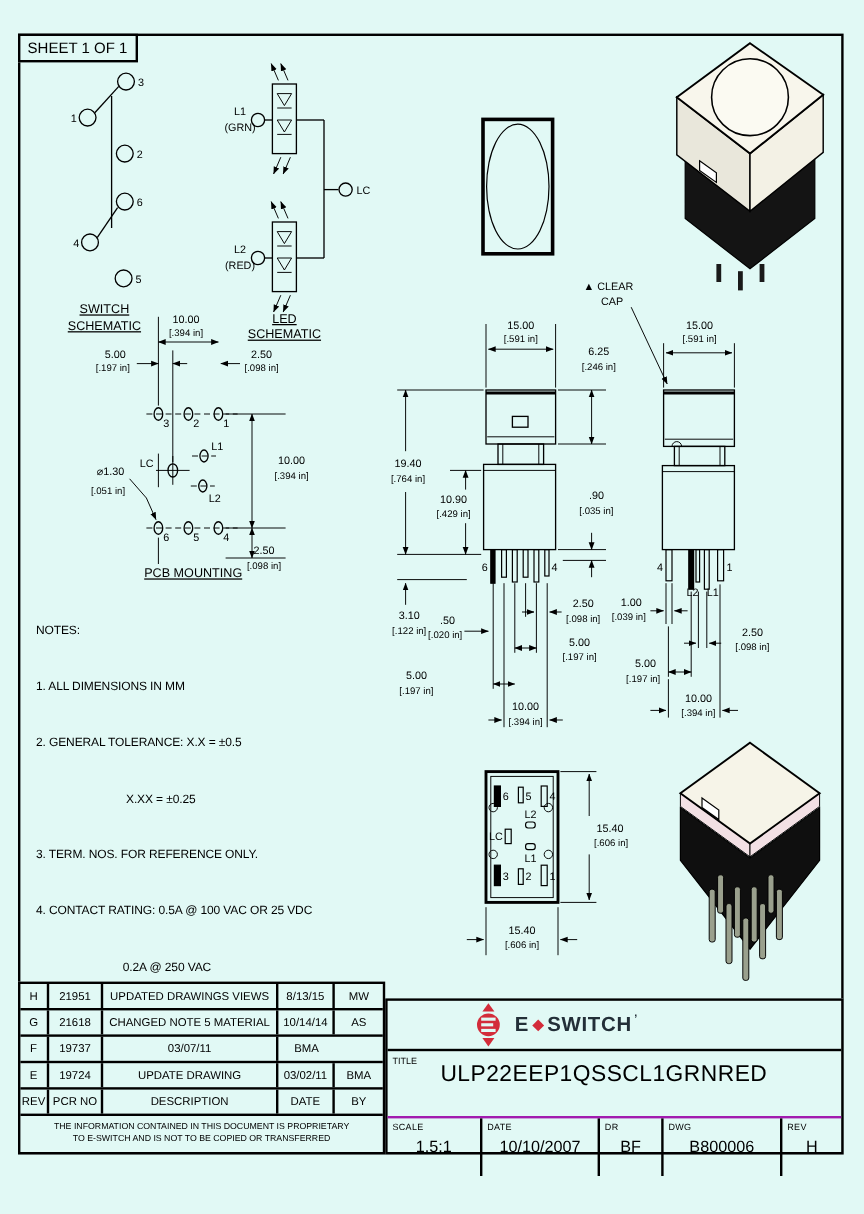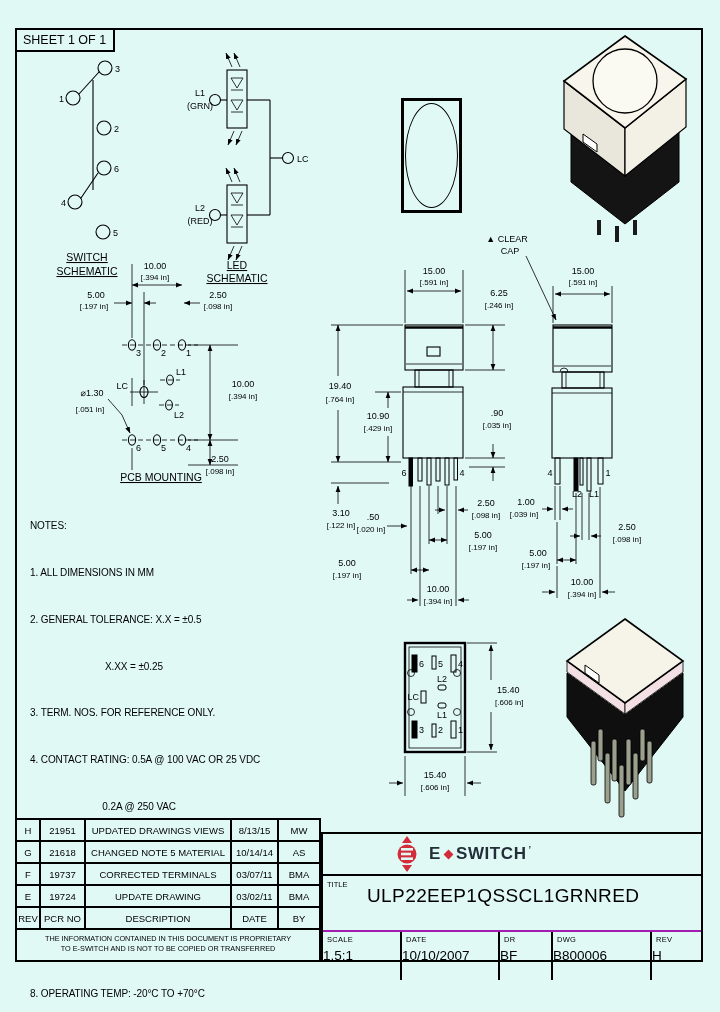--- a/index.html
+++ b/index.html
@@ -29,21 +29,21 @@
 .rrow>div{border-right:2px solid #000;display:flex;align-items:center;justify-content:center;overflow:hidden;white-space:nowrap}
 .rrow>div:last-child{border-right:none}
 #disclaimer{height:28px;font-size:7.3px;text-align:center;padding-top:4px;line-height:9.5px}
 #titleblock{left:321px;top:832px;width:382px;height:130px;border:2px solid #000;background:#e1f9f5}
 #logorow{height:42px;border-bottom:2px solid #000;display:flex;align-items:center;padding-left:72px}
 #titlerow{height:56px;border-bottom:2px solid #a21caf;position:relative}
 #botrow{display:flex;height:48px}
 .tcell{border-right:2px solid #000;position:relative}
 .tcell:last-child{border-right:none}
 .clabel{position:absolute;left:4px;top:3px;font-size:7.5px;letter-spacing:.3px}
-.cval{position:absolute;left:0;right:0;top:16px;font-size:13.5px}
+.cval{position:absolute;left:0;right:0;top:16px;text-align:center;font-size:13.5px}
 #titlelabel{position:absolute;left:4px;top:4px;font-size:7.5px}
 #titleval{position:absolute;left:44px;top:9px;font-size:19px;letter-spacing:.4px}
 #brand{font-size:17px;font-weight:bold;color:#232f38;letter-spacing:.6px;display:flex;align-items:center;margin-left:10px}
 #brand .dia{width:7px;height:7px;background:#d32c3a;transform:rotate(45deg);margin:0 4px}
 #brand .tick{font-size:9px;align-self:flex-start;margin-left:2px}
 </style>
 </head>
 <body>
 
 <div id="page">
@@ -398,21 +398,20 @@
   <div>NOTES:</div>
   <div>1. ALL DIMENSIONS IN MM</div>
   <div>2. GENERAL TOLERANCE: X.X = ±0.5</div>
   <div>                            X.XX = ±0.25</div>
   <div>3. TERM. NOS. FOR REFERENCE ONLY.</div>
   <div>4. CONTACT RATING: 0.5A @ 100 VAC OR 25 VDC</div>
   <div>                           0.2A @ 250 VAC</div>
   <div>▲5. CONTACT MATERIAL: SILVER</div>
   <div>6. ELECTRICAL LIFE: 200,000 Typical</div>
   <div>7. MECHANICAL LIFE: 1,000,000 CYCLES TYP.</div>
-  <div>8. OPERATING TEMP: -20°C TO +70°C</div>
   
   
   
   
   
   
   
   
   
 </div>
@@ -428,21 +427,20 @@
   <div class="rrow">
     <div>G</div>
     <div>21618</div>
     <div>CHANGED NOTE 5 MATERIAL</div>
     <div>10/14/14</div>
     <div>AS</div>
   </div>
   <div class="rrow">
     <div>F</div>
     <div>19737</div>
-    <div>CORRECTED TERMINALS</div>
     <div>03/07/11</div>
     <div>BMA</div>
   </div>
   <div class="rrow">
     <div>E</div>
     <div>19724</div>
     <div>UPDATE DRAWING</div>
     <div>03/02/11</div>
     <div>BMA</div>
   </div>

